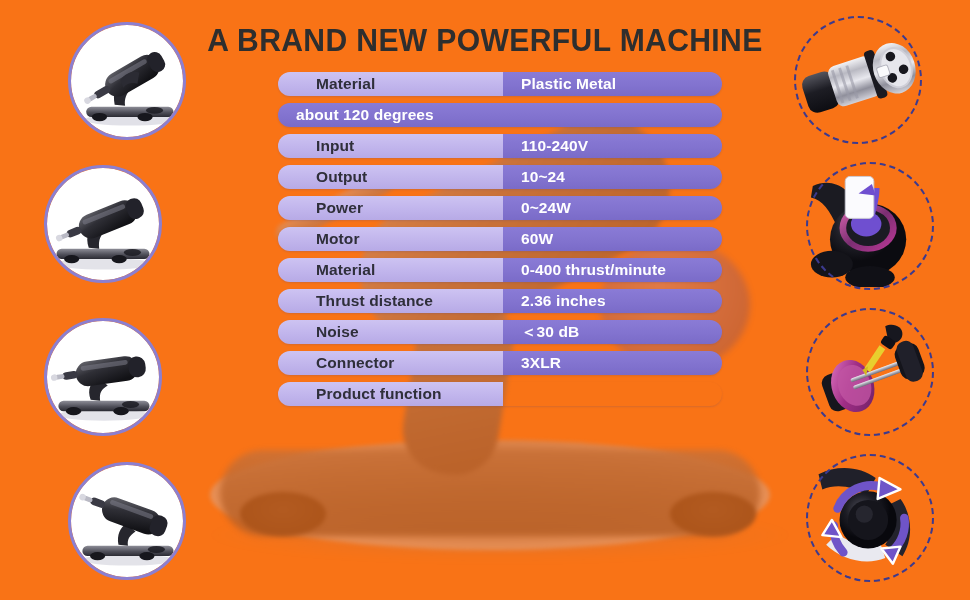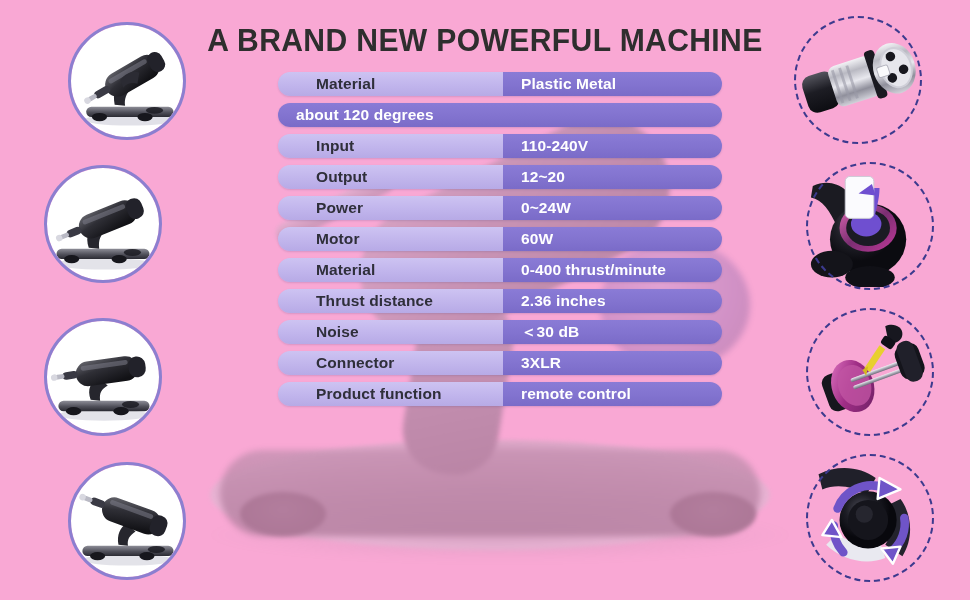--- a/index.html
+++ b/index.html
@@ -2,21 +2,21 @@
 <html><head>
 <meta charset="utf-8">
 <style>
   html,body{margin:0;padding:0;}
   body{
     width:970px;height:600px;overflow:hidden;
     background:#ffffff;
     font-family:"Liberation Sans","DejaVu Sans",sans-serif;
     position:relative;
   }
-  #page{position:relative;width:970px;height:600px;overflow:hidden;background:#f9a8d4;}
+  #page{position:relative;width:970px;height:600px;overflow:hidden;background:#f97316;}
 
   
   .watermark{
     position:absolute;left:200px;top:120px;width:620px;height:470px;
     opacity:.34;pointer-events:none;z-index:1;
   }
   .wm-base{
     position:absolute;left:10px;top:320px;width:560px;height:110px;
     background:radial-gradient(ellipse at 50% 45%,#5f5f68 0%,#83838d 42%,#c8c8d2 72%,rgba(226,226,234,0) 86%);
     border-radius:50%/50%;filter:blur(2px);
@@ -242,21 +242,21 @@
     </div>
     <div class="spec-row">
       <div class="spec-val">about 120 degrees</div>
     </div>
     <div class="spec-row">
       <div class="spec-key">Input</div>
       <div class="spec-val">110-240V</div>
     </div>
     <div class="spec-row">
       <div class="spec-key">Output</div>
-      <div class="spec-val">12~20</div>
+      <div class="spec-val">10~24</div>
     </div>
     <div class="spec-row">
       <div class="spec-key">Power</div>
       <div class="spec-val">0~24W</div>
     </div>
     <div class="spec-row">
       <div class="spec-key">Motor</div>
       <div class="spec-val">60W</div>
     </div>
     <div class="spec-row">
@@ -270,21 +270,20 @@
     <div class="spec-row">
       <div class="spec-key">Noise</div>
       <div class="spec-val">＜30 dB</div>
     </div>
     <div class="spec-row">
       <div class="spec-key">Connector</div>
       <div class="spec-val">3XLR</div>
     </div>
     <div class="spec-row">
       <div class="spec-key">Product function</div>
-      <div class="spec-val">remote control</div>
     </div>
 
   </div>
 
   <div class="thumb dashed" style="left:794px;top:16px;width:128px;height:128px;">
     <div class="inner">
       <svg class="art" viewBox="0 0 128 128" xmlns="http://www.w3.org/2000/svg">
         <defs>
           <linearGradient id="chrome" x1="0" y1="0" x2="0" y2="1">
             <stop offset="0%" stop-color="#f2f2f5"></stop>

